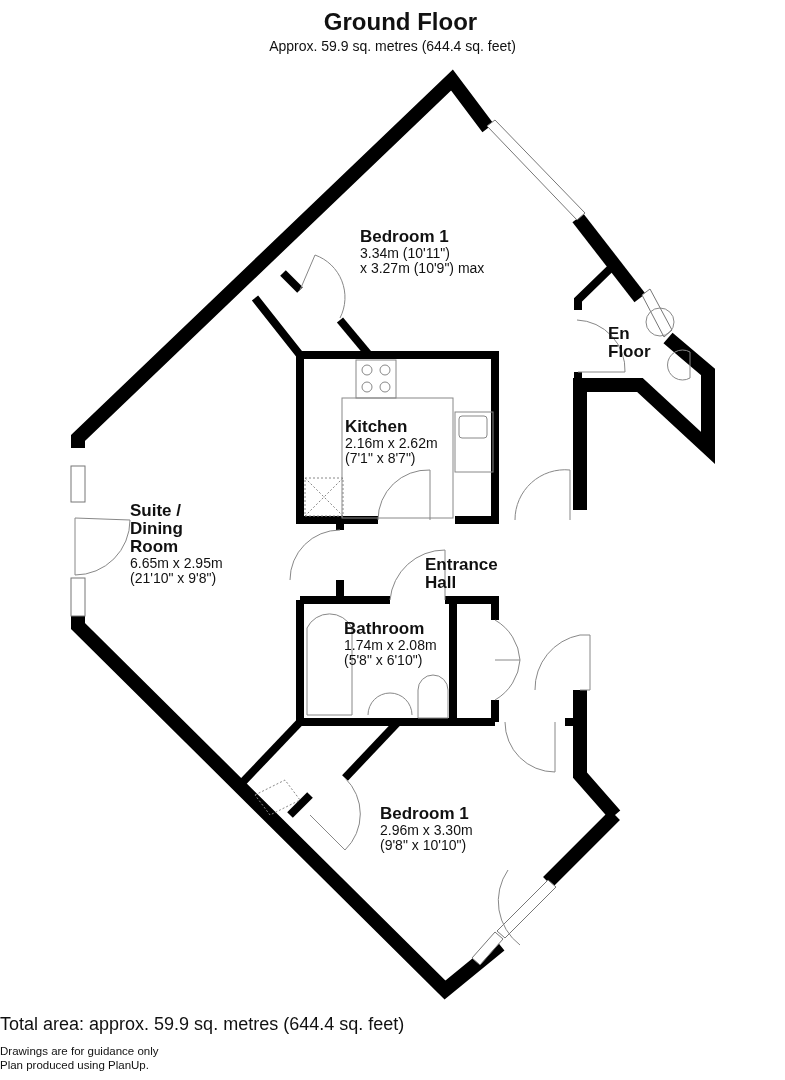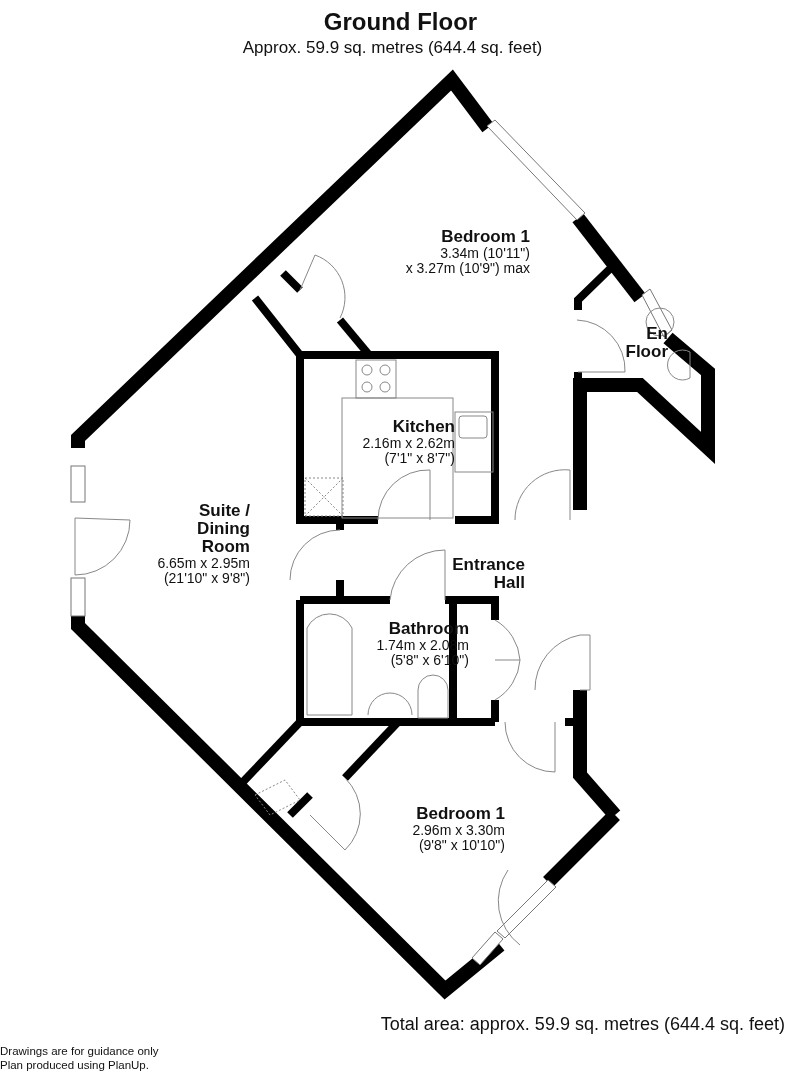--- a/index.html
+++ b/index.html
@@ -1,25 +1,25 @@
 <!DOCTYPE html>
 <html><head>
 <meta charset="utf-8">
 <style>
   html, body { margin:0; padding:0; background:#ffffff; }
   body { width:785px; height:1080px; position:relative; overflow:hidden;
          font-family:"Liberation Sans", sans-serif; color:#111; }
   .title { position:absolute; left:0; width:785px; top:8px; text-align:center;
            font-size:24px; font-weight:bold;padding-left:8px; }
   .subtitle { position:absolute; left:0; width:785px; top:38px; text-align:center;
-              font-size:17px; }
-  .footer-total { position:absolute; left:0; width:785px; top:1014px; text-align:right; font-size:18px; }
+              font-size:14px; }
+  .footer-total { position:absolute; left:0; width:785px; top:1014px; text-align:left; font-size:18px; }
   .footer-note { position:absolute; left:0; width:785px; text-align:left; font-size:11.5px; }
   svg.plan { position:absolute; left:0; top:0; }
-  .lbl { position:absolute; text-align:right; line-height:1.05; }
+  .lbl { position:absolute; text-align:left; line-height:1.05; }
   .lbl .name { font-weight:bold; font-size:17px; display:block; }
   .lbl .dim { font-size:14px; display:block; line-height:1.1; }
 </style>
 </head>
 <body>
 
 <div class="title">Ground Floor</div>
 <div class="subtitle">Approx. 59.9 sq. metres (644.4 sq. feet)</div>
 
 <svg class="plan" width="785" height="1080" viewBox="0 0 785 1080">

